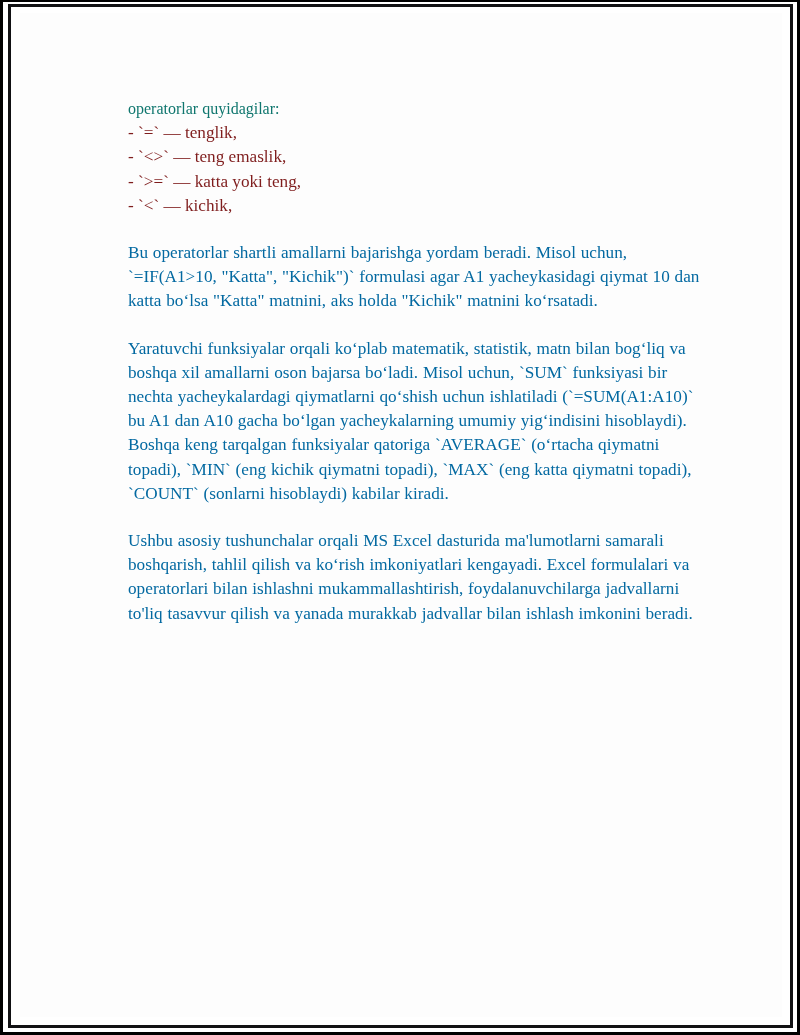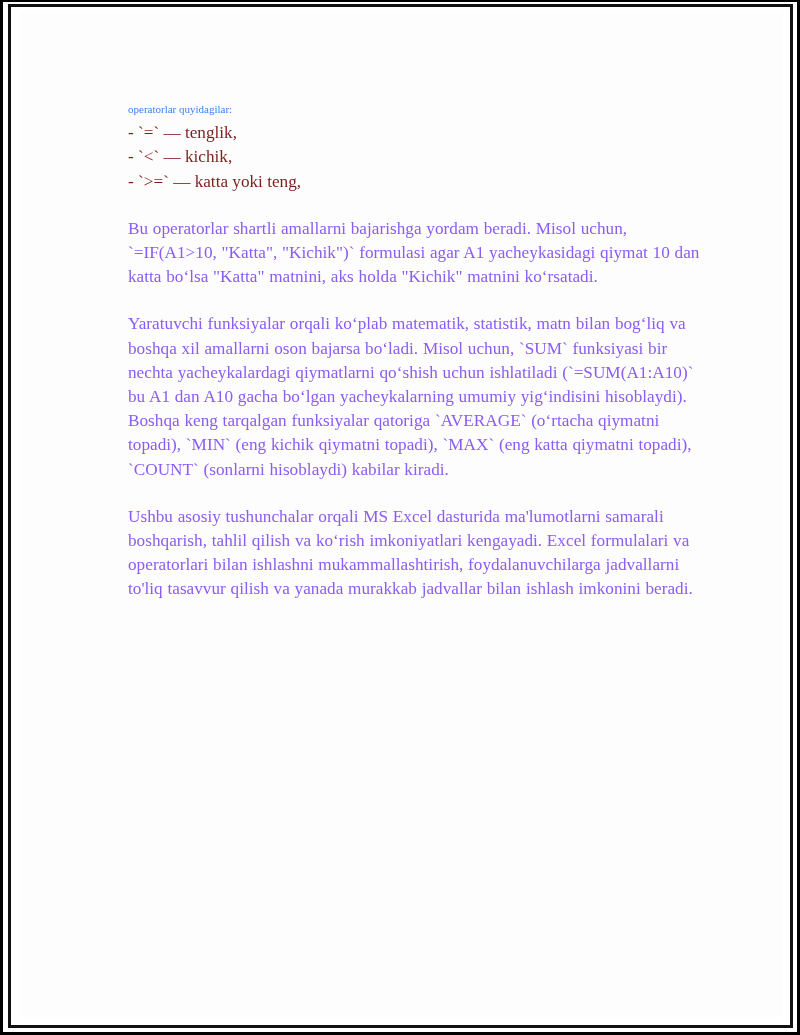--- a/index.html
+++ b/index.html
@@ -64,58 +64,59 @@
     position: absolute;
     left: 108px;
     top: 84px;
     width: 578px;
   }
 
   .para {
     margin: 0 0 23px 0;
     font-size: 17.2px;
     line-height: 24.2px;
-    color: #8b5cf6;
+    color: #0369a1;
     text-align: left;
     letter-spacing: 0.02px;
     word-spacing: 0.4px;
   }
   .para:last-child { margin-bottom: 0; margin-top: 20px; }
 
   
   .list-block {
     margin: 0 0 23px 0;
   }
   .list-line {
     font-size: 17.2px;
     line-height: 24.2px;
     color: #7f1d1d;
     white-space: pre;
   }
   .lead-line {
-    font-size: 11px;
+    font-size: 16px;
     line-height: 24.2px;
-    color: #3b82f6;
+    color: #0f766e;
   }
 </style>
 </head>
 <body>
 
 <div class="page-frame">
   <div class="page-gutter">
     <div class="page-rule">
       <div class="paper">
 
         <div class="doc-body">
 
           <div class="list-block">
             <div class="lead-line">operatorlar quyidagilar:</div>
             <div class="list-line">- `=` — tenglik,</div>
+            <div class="list-line">- `&lt;&gt;` — teng emaslik,</div>
+            <div class="list-line">- `&gt;=` — katta yoki teng,</div>
             <div class="list-line">- `&lt;` — kichik,</div>
-            <div class="list-line">- `&gt;=` — katta yoki teng,</div>
           </div>
 
           <p class="para">Bu operatorlar shartli amallarni bajarishga yordam beradi. Misol uchun, `=IF(A1&gt;10, "Katta", "Kichik")` formulasi agar A1 yacheykasidagi qiymat 10 dan katta boʻlsa "Katta" matnini, aks holda "Kichik" matnini koʻrsatadi.</p>
 
           <p class="para">Yaratuvchi funksiyalar orqali koʻplab matematik, statistik, matn bilan bogʻliq va boshqa xil amallarni oson bajarsa boʻladi. Misol uchun, `SUM` funksiyasi bir nechta yacheykalardagi qiymatlarni qoʻshish uchun ishlatiladi (`=SUM(A1:A10)` bu A1 dan A10 gacha boʻlgan yacheykalarning umumiy yigʻindisini hisoblaydi). Boshqa keng tarqalgan funksiyalar qatoriga `AVERAGE` (oʻrtacha qiymatni topadi), `MIN` (eng kichik qiymatni topadi), `MAX` (eng katta qiymatni topadi), `COUNT` (sonlarni hisoblaydi) kabilar kiradi.</p>
 
 
           <p class="para">Ushbu asosiy tushunchalar orqali MS Excel dasturida ma'lumotlarni samarali boshqarish, tahlil qilish va koʻrish imkoniyatlari kengayadi. Excel formulalari va operatorlari bilan ishlashni mukammallashtirish, foydalanuvchilarga jadvallarni to'liq tasavvur qilish va yanada murakkab jadvallar bilan ishlash imkonini beradi.</p>
 
         </div>

